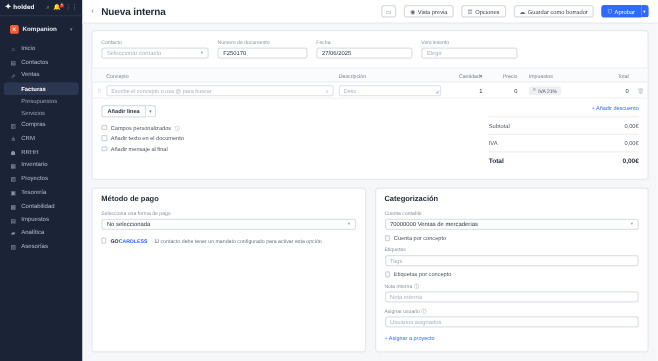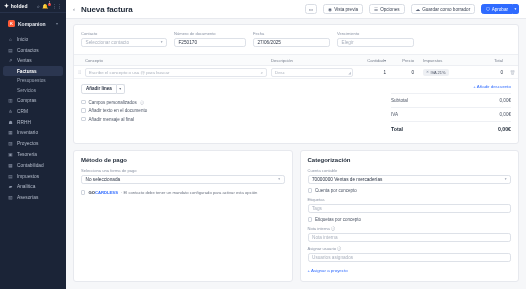--- a/index.html
+++ b/index.html
@@ -283,21 +283,21 @@
         <span class="ico">▧</span>
         <span>Asesorías</span>
       </div>
     </div>
   </div>
 
   <div class="main">
 
     <div class="topbar">
       <span class="back">‹</span>
-      <span class="page-title">Nueva factura</span>
+      <span class="page-title">Nueva interna</span>
       <span class="grow"></span>
       <span class="tb-btn icon-only">
         <span class="gl">▭</span>
       </span>
       <span class="tb-btn">
         <span class="gl">◉</span>
         <span>Vista previa</span>
       </span>
       <span class="tb-btn">
         <span class="gl">☰</span>

